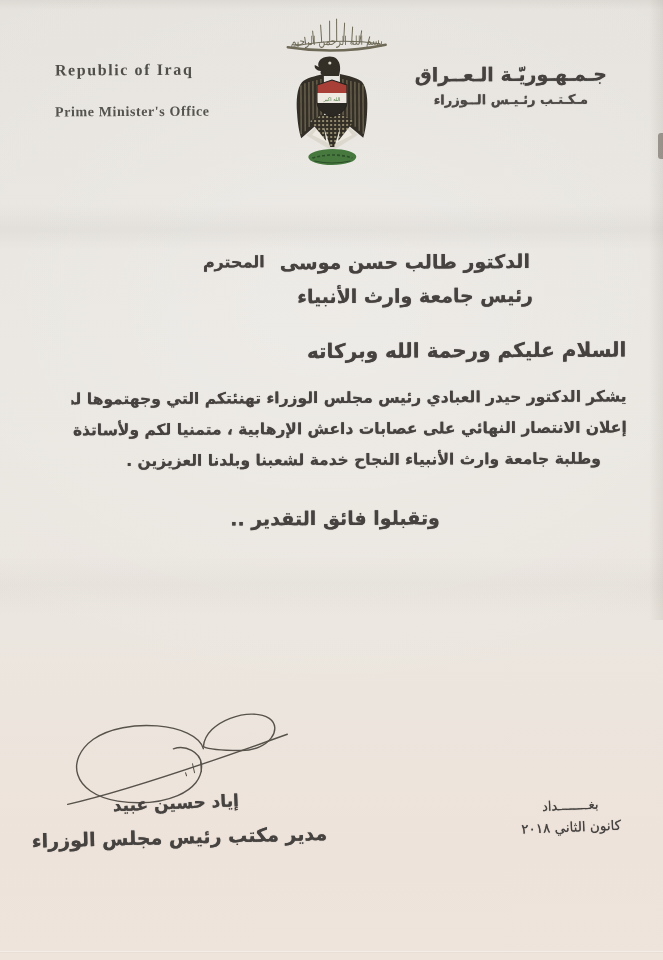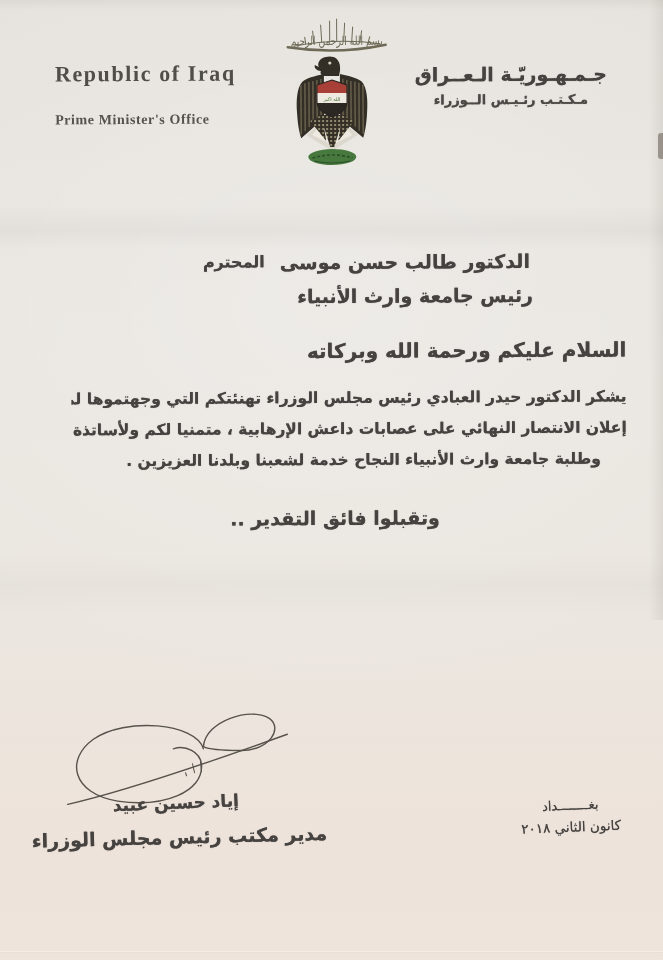--- a/index.html
+++ b/index.html
@@ -19,21 +19,21 @@
   .paper-nick{position:absolute;right:0;top:133px;width:5px;height:26px;background:rgba(70,60,50,0.45);border-radius:3px 0 0 3px;pointer-events:none;}
   .bottom-line{position:absolute;left:0;right:0;top:951px;height:2px;background:linear-gradient(180deg,rgba(255,255,255,0.55),rgba(150,130,115,0.12));pointer-events:none;}
 
   .content{position:absolute;inset:0;transform:rotate(-0.3deg);}
 
   .en{font-family:"Liberation Serif","DejaVu Serif",serif;color:#504e49;font-weight:bold;}
   .ar{font-family:"DejaVu Sans",sans-serif;color:#454240;direction:rtl;unicode-bidi:isolate;
       text-shadow:0 0 0.7px rgba(69,66,64,0.85);}
 
   .hdr-left{position:absolute;left:57px;top:60px;}
-  .hdr-left .l1{font-size:22px;letter-spacing:1.6px;text-align:right;}
+  .hdr-left .l1{font-size:16px;letter-spacing:1.6px;}
   .hdr-left .l2{font-size:14px;letter-spacing:0.6px;margin-top:25px;color:#55534d;}
 
   .hdr-right{position:absolute;right:54px;top:64px;text-align:center;}
   .hdr-right .l1{font-size:19px;font-weight:bold;}
   .hdr-right .l2{font-size:13px;font-weight:bold;margin-top:7px;color:#4c4946;}
 
   .bismillah{position:absolute;left:282px;top:13px;width:114px;height:44px;}
   .emblem{position:absolute;left:295px;top:55px;width:78px;height:114px;}
 
   .addressee-name{position:absolute;right:132px;top:251px;font-size:19px;font-weight:bold;}

